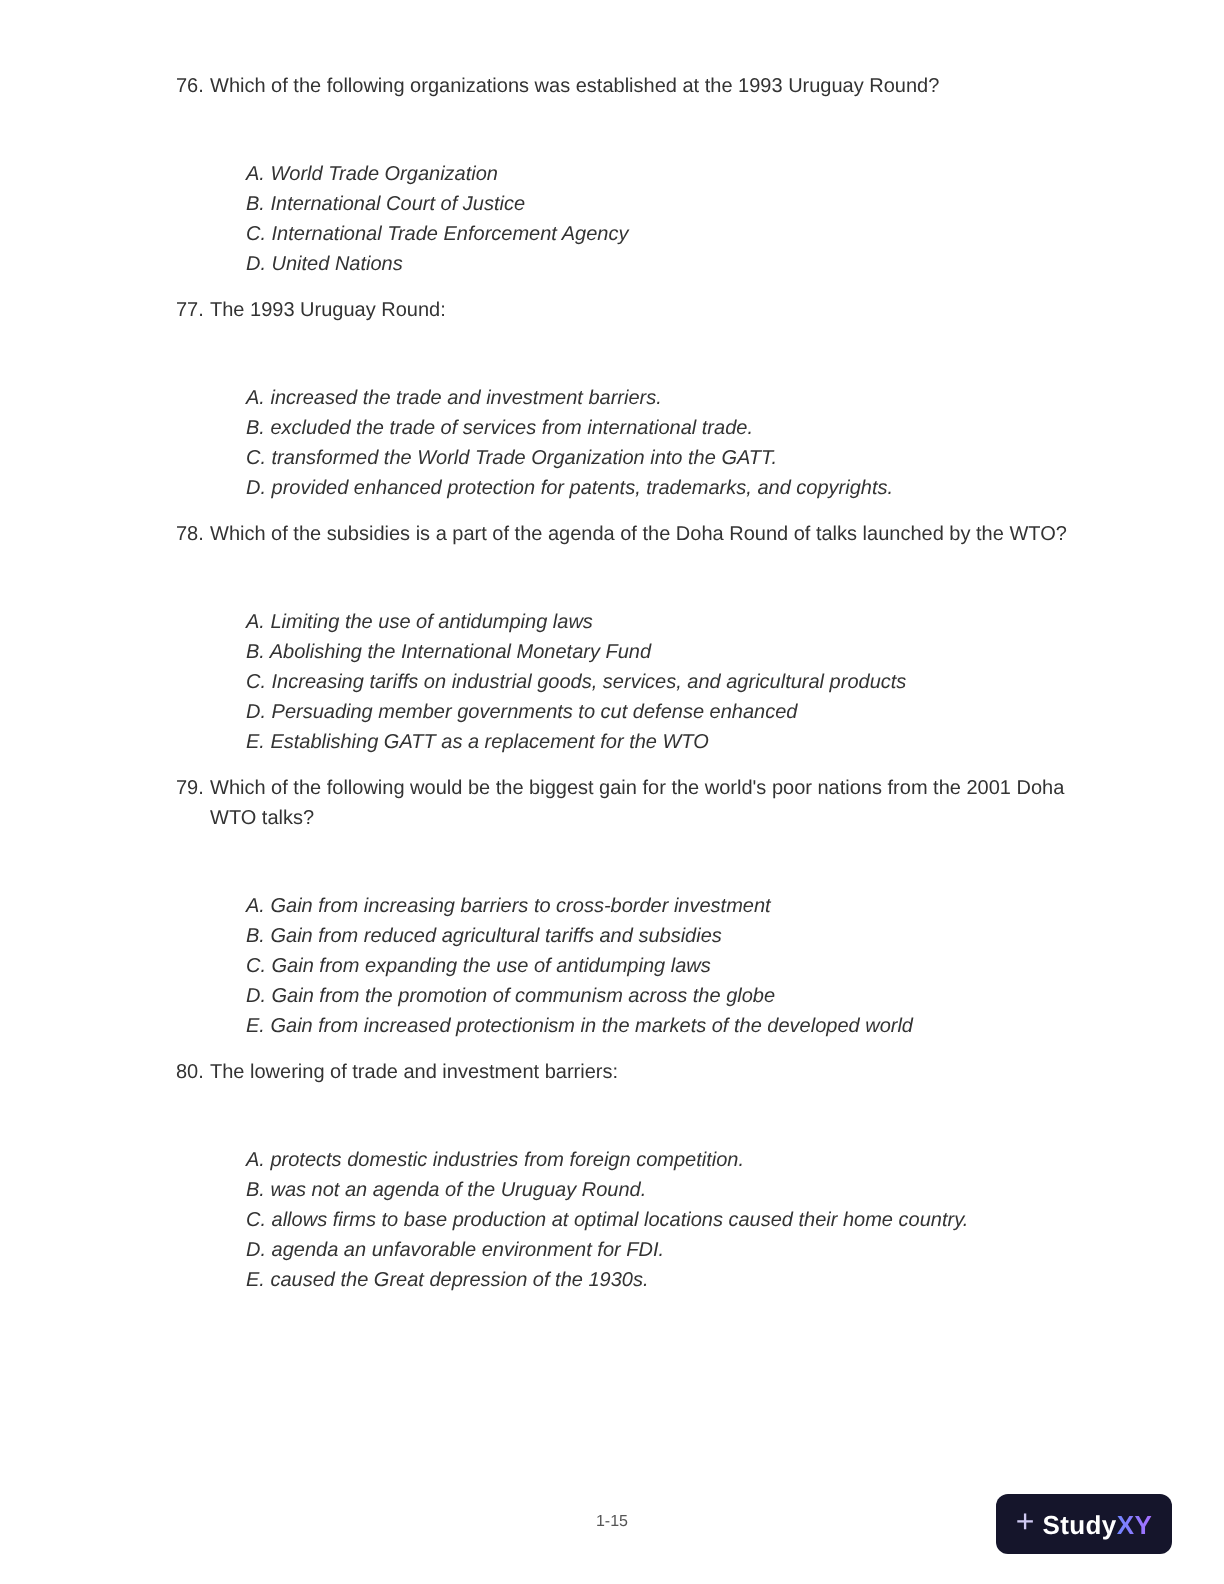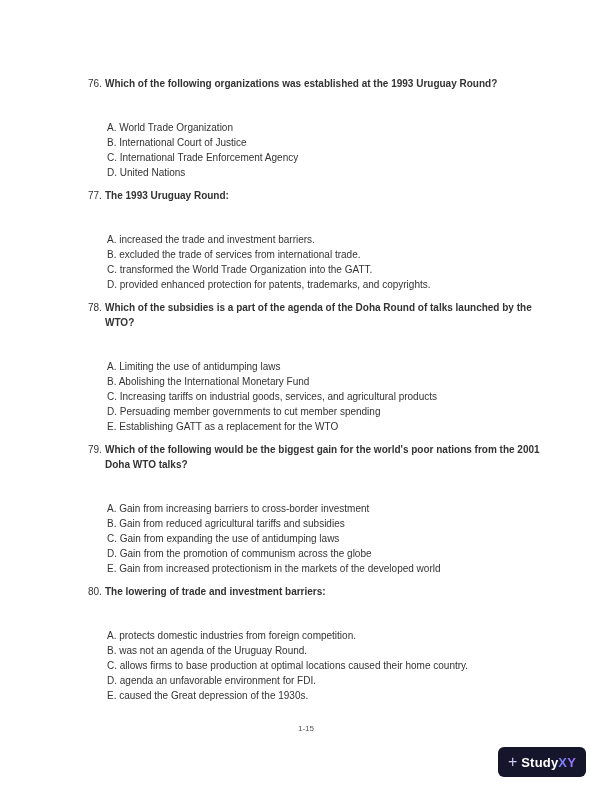--- a/index.html
+++ b/index.html
@@ -10,47 +10,47 @@
   .page {
     position: relative;
     width: 612px;
     height: 792px;
     background: #ffffff;
     font-family: "Liberation Sans", "DejaVu Sans", sans-serif;
     font-size: 10px;
     color: #333333;
     overflow: hidden;
     box-sizing: border-box;
-    padding: 76px 58px 0 88px;
+    padding: 36px 58px 0 88px;
   }
   .question {
     margin-bottom: 8px;
   }
   .q-line {
     display: flex;
     line-height: 15px;
   }
   .q-num {
     flex: 0 0 17px;
   }
   .q-text {
     max-width: 452px;
-    font-weight: bold;
   }
   .options {
     margin-top: 29px;
-    margin-left: 19px;
+    margin-left: 35px;
+    font-style: italic;
   }
   .option {
     line-height: 15px;
     max-width: 440px;
   }
   .footer-page-number {
     position: absolute;
-    top: 724px;
+    top: 756px;
     left: 0;
     width: 612px;
     text-align: center;
     font-size: 8px;
     color: #555555;
     line-height: 10px;
   }
   .brand-badge {
     position: absolute;
     right: 26px;
@@ -120,21 +120,21 @@
 
   <div class="question">
     <div class="q-line">
       <span class="q-num">78.</span>
       <span class="q-text">Which of the subsidies is a part of the agenda of the Doha Round of talks launched by the WTO?</span>
     </div>
     <div class="options">
       <div class="option">A. Limiting the use of antidumping laws</div>
       <div class="option">B. Abolishing the International Monetary Fund</div>
       <div class="option">C. Increasing tariffs on industrial goods, services, and agricultural products</div>
-      <div class="option">D. Persuading member governments to cut member spending</div>
+      <div class="option">D. Persuading member governments to cut defense enhanced</div>
       <div class="option">E. Establishing GATT as a replacement for the WTO</div>
     </div>
   </div>
 
   <div class="question">
     <div class="q-line">
       <span class="q-num">79.</span>
       <span class="q-text">Which of the following would be the biggest gain for the world's poor nations from the 2001 Doha WTO talks?</span>
     </div>
     <div class="options">

